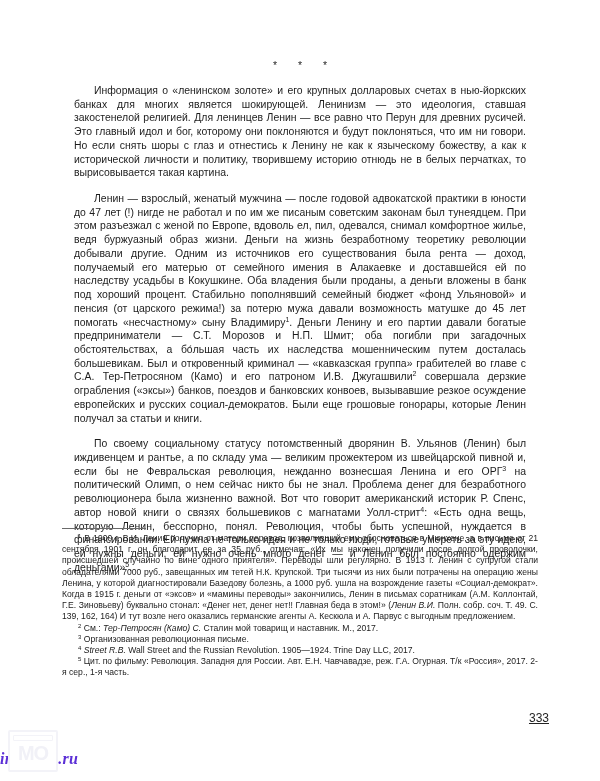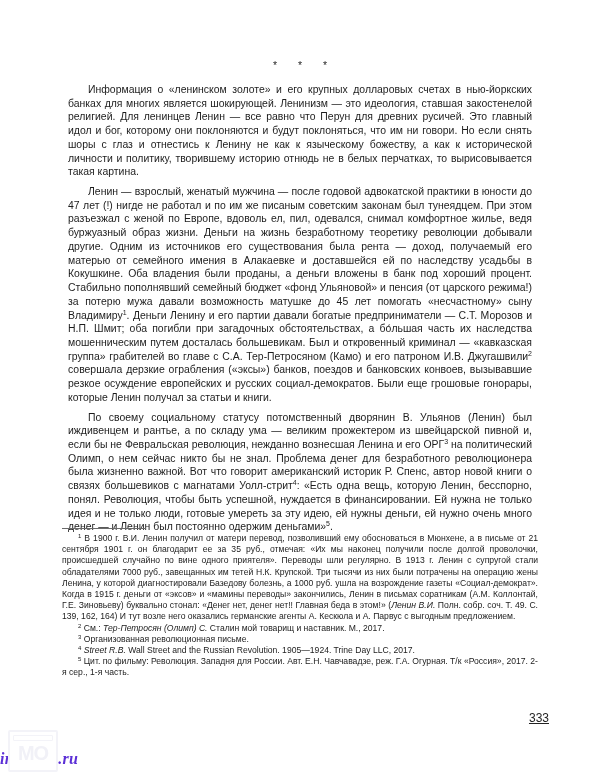--- a/index.html
+++ b/index.html
@@ -36,21 +36,21 @@
     text-align: center;
     font-size: 10.5px;
     letter-spacing: 9px;
     color: #2a2a2a;
     line-height: 14px;
     margin: 0 0 11px 0;
     padding-left: 9px;
   }
 
   p.body-par {
-    margin: 6px;
+    margin: 12px;
     font-size: 10.45px;
     line-height: 13.72px;
     text-align: justify;
     text-justify: inter-word;
     text-indent: 20px;
     color: #1c1c1c;
     hyphens: manual;
   }
 
   sup {
@@ -160,21 +160,21 @@
 
     <p class="body-par"><span>По своему социальному статусу потомственный дворянин В. Ульянов (Ленин) был иждивенцем и рантье, а по складу ума — великим прожектером из швейцарской пивной и, если бы не Февральская революция, нежданно вознесшая Ленина и его ОРГ</span><sup>3</sup><span> на политический Олимп, о нем сейчас никто бы не знал. Проблема денег для безработного революционера была жизненно важной. Вот что говорит американский историк Р. Спенс, автор новой книги о связях большевиков с магнатами Уолл-стрит</span><sup>4</sup><span>: «Есть одна вещь, которую Ленин, бесспорно, понял. Революция, чтобы быть успешной, нуждается в финансировании. Ей нужна не только идея и не только люди, готовые умереть за эту идею, ей нужны деньги, ей нужно очень много денег — и Ленин был постоянно одержим деньгами»</span><sup>5</sup><span>.</span></p>
 
   </div>
 
   <div class="footnotes">
     <div class="fn-rule"></div>
 
     <p class="fn"><sup>1</sup> <span>В 1900 г. В.И. Ленин получил от матери перевод, позволивший ему обосноваться в Мюнхене, а в письме от 21 сентября 1901 г. он благодарит ее за 35 руб., отмечая: «Их мы наконец получили после долгой проволочки, происшедшей случайно по вине одного приятеля». Переводы шли регулярно. В 1913 г. Ленин с супругой стали обладателями 7000 руб., завещанных им тетей Н.К. Крупской. Три тысячи из них были потрачены на операцию жены Ленина, у которой диагностировали Базедову болезнь, а 1000 руб. ушла на возрождение газеты «Социал-демократ». Когда в 1915 г. деньги от «эксов» и «мамины переводы» закончились, Ленин в письмах соратникам (А.М. Коллонтай, Г.Е. Зиновьеву) буквально стонал: «Денег нет, денег нет!! Главная беда в этом!» (</span><i>Ленин В.И.</i><span> Полн. собр. соч. Т. 49. С. 139, 162, 164) И тут возле него оказались германские агенты А. Кескюла и А. Парвус с выгодным предложением.</span></p>
 
-    <p class="fn"><sup>2</sup> <span>См.: </span><i>Тер-Петросян (Олимп) С.</i><span> Сталин мой товарищ и наставник. М., 2017.</span></p>
+    <p class="fn"><sup>2</sup> <span>См.: </span><i>Тер-Петросян (Камо) С.</i><span> Сталин мой товарищ и наставник. М., 2017.</span></p>
 
     <p class="fn"><sup>3</sup> <span>Организованная революционная письме.</span><i></i><span></span></p>
 
     <p class="fn"><sup>4</sup> <span></span><i>Street R.B.</i><span> Wall Street and the Russian Revolution. 1905—1924. Trine Day LLC, 2017.</span></p>
 
     <p class="fn"><sup>5</sup> <span>Цит. по фильму: Революция. Западня для России. Авт. Е.Н. Чавчавадзе, реж. Г.А. Огурная. Т/к «Россия», 2017. 2-я сер., 1-я часть.</span><i></i><span></span></p>
   </div>
 
   <div class="folio">333</div>
 

